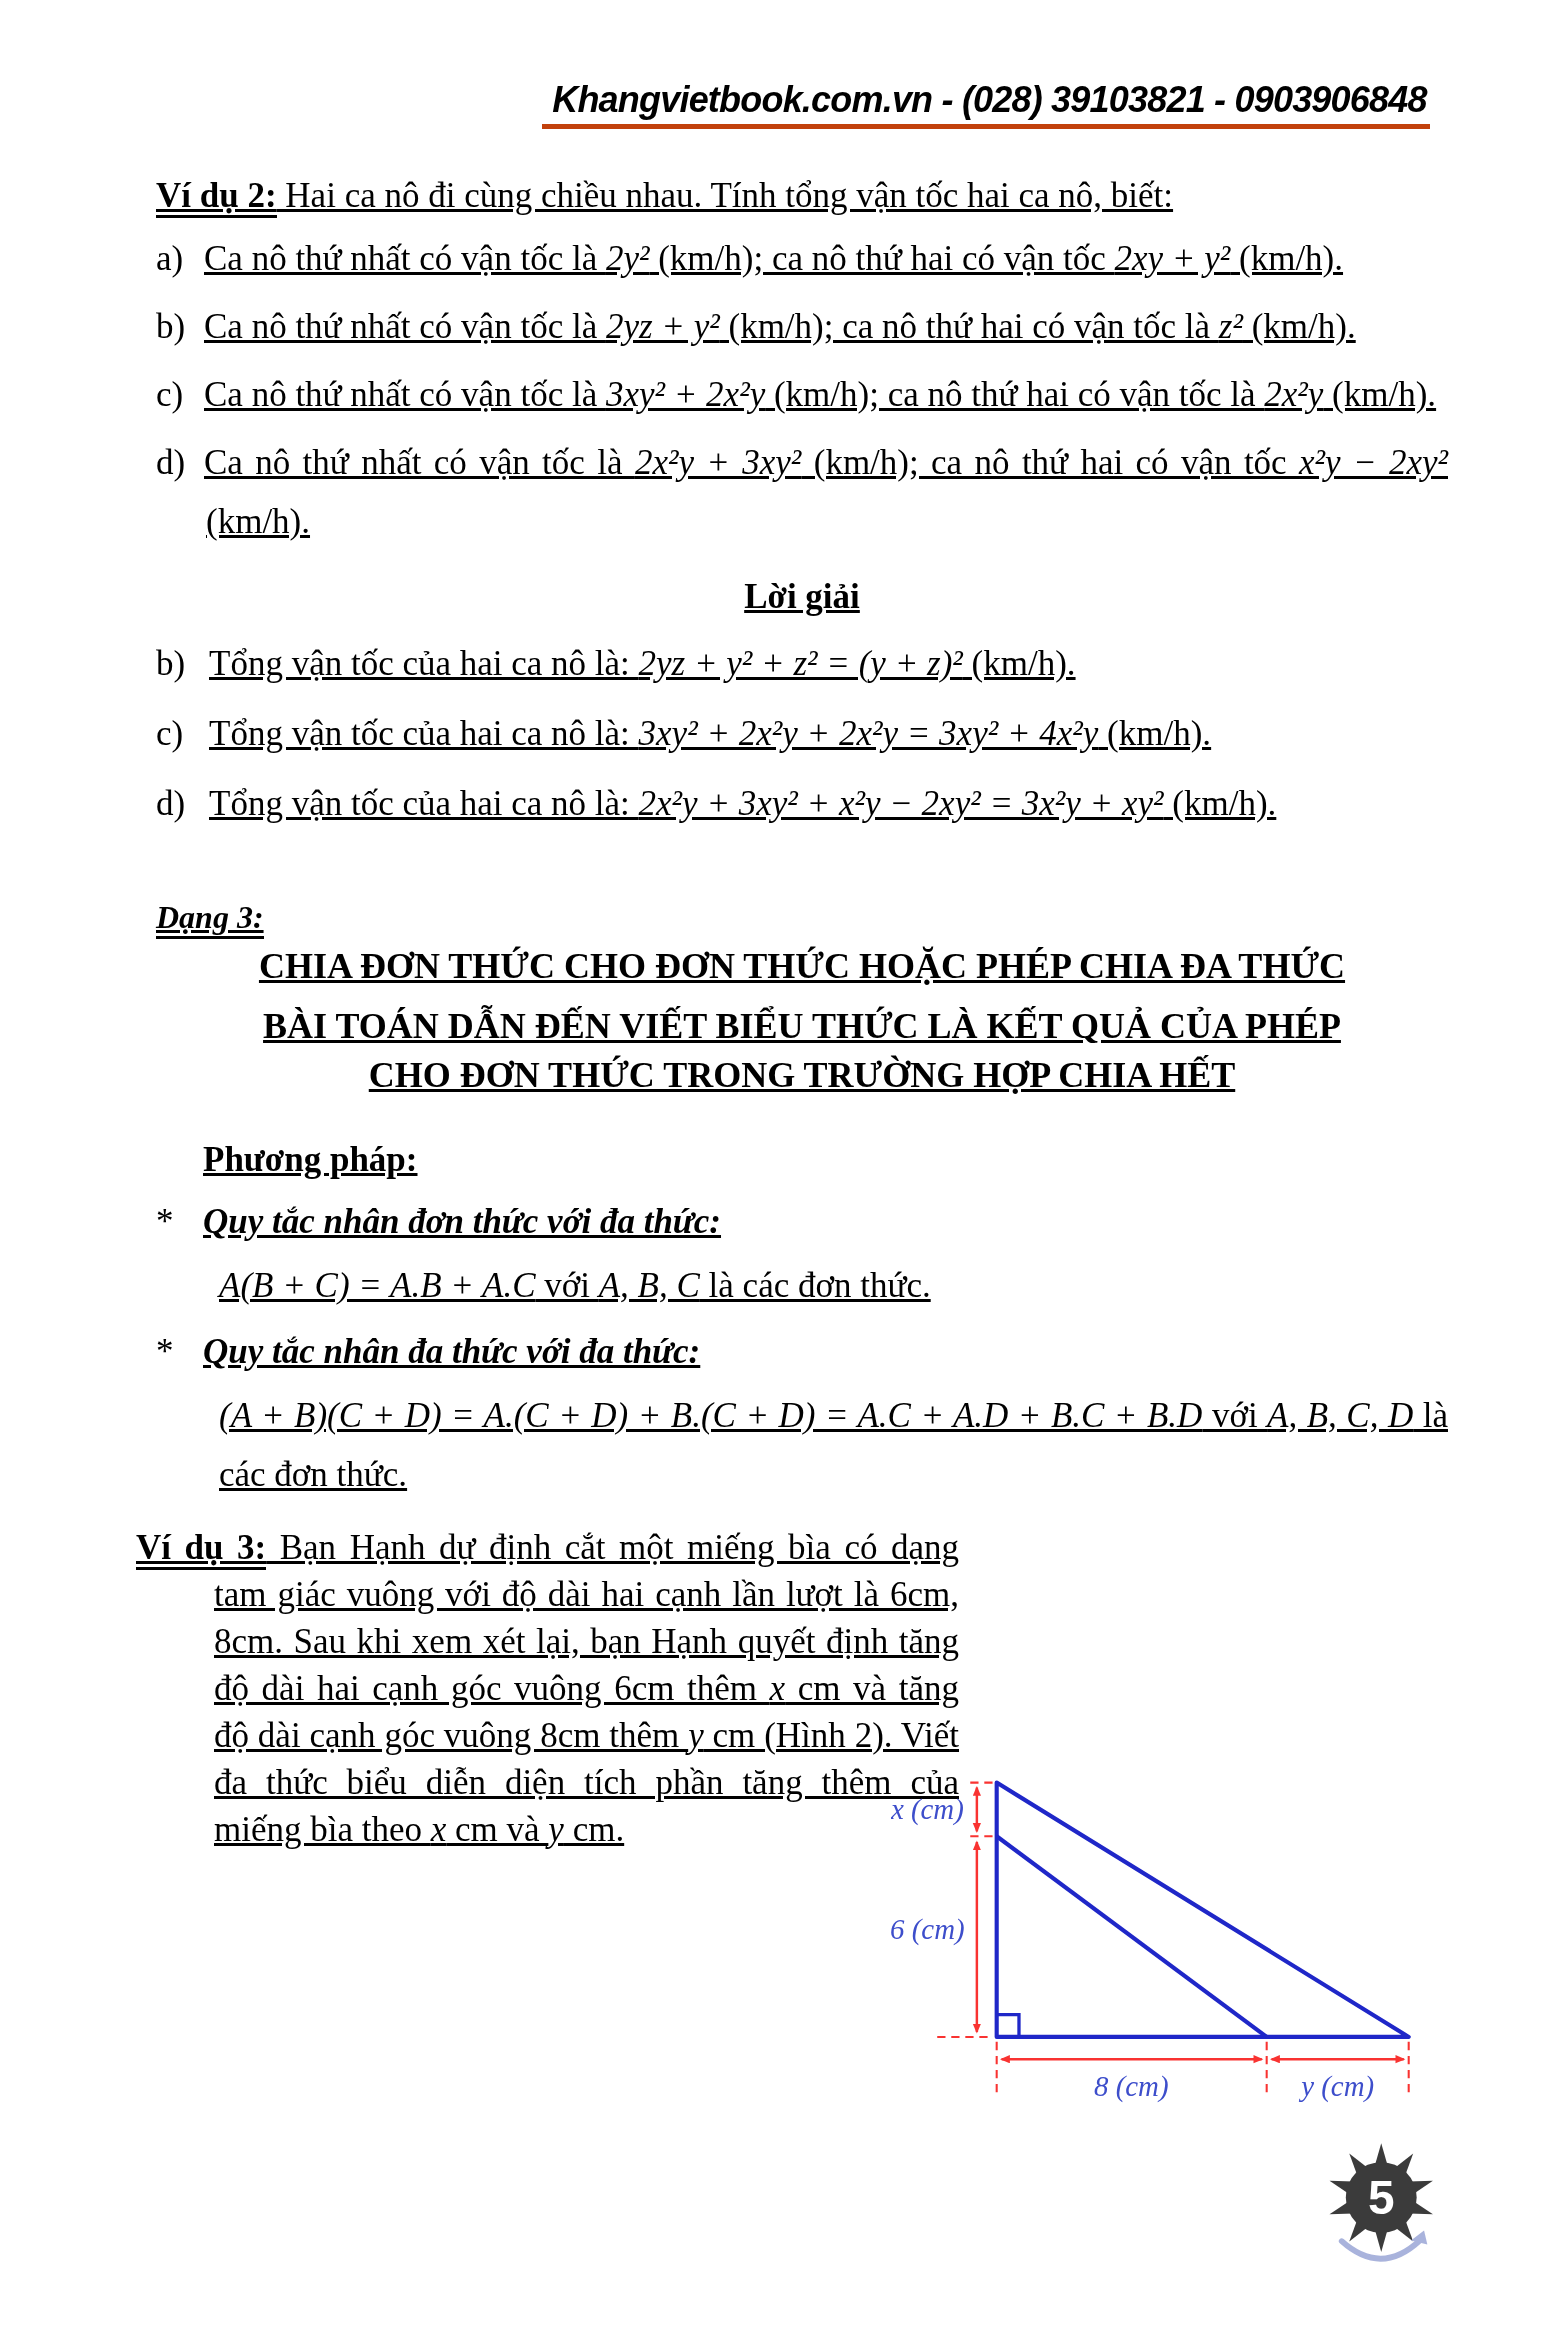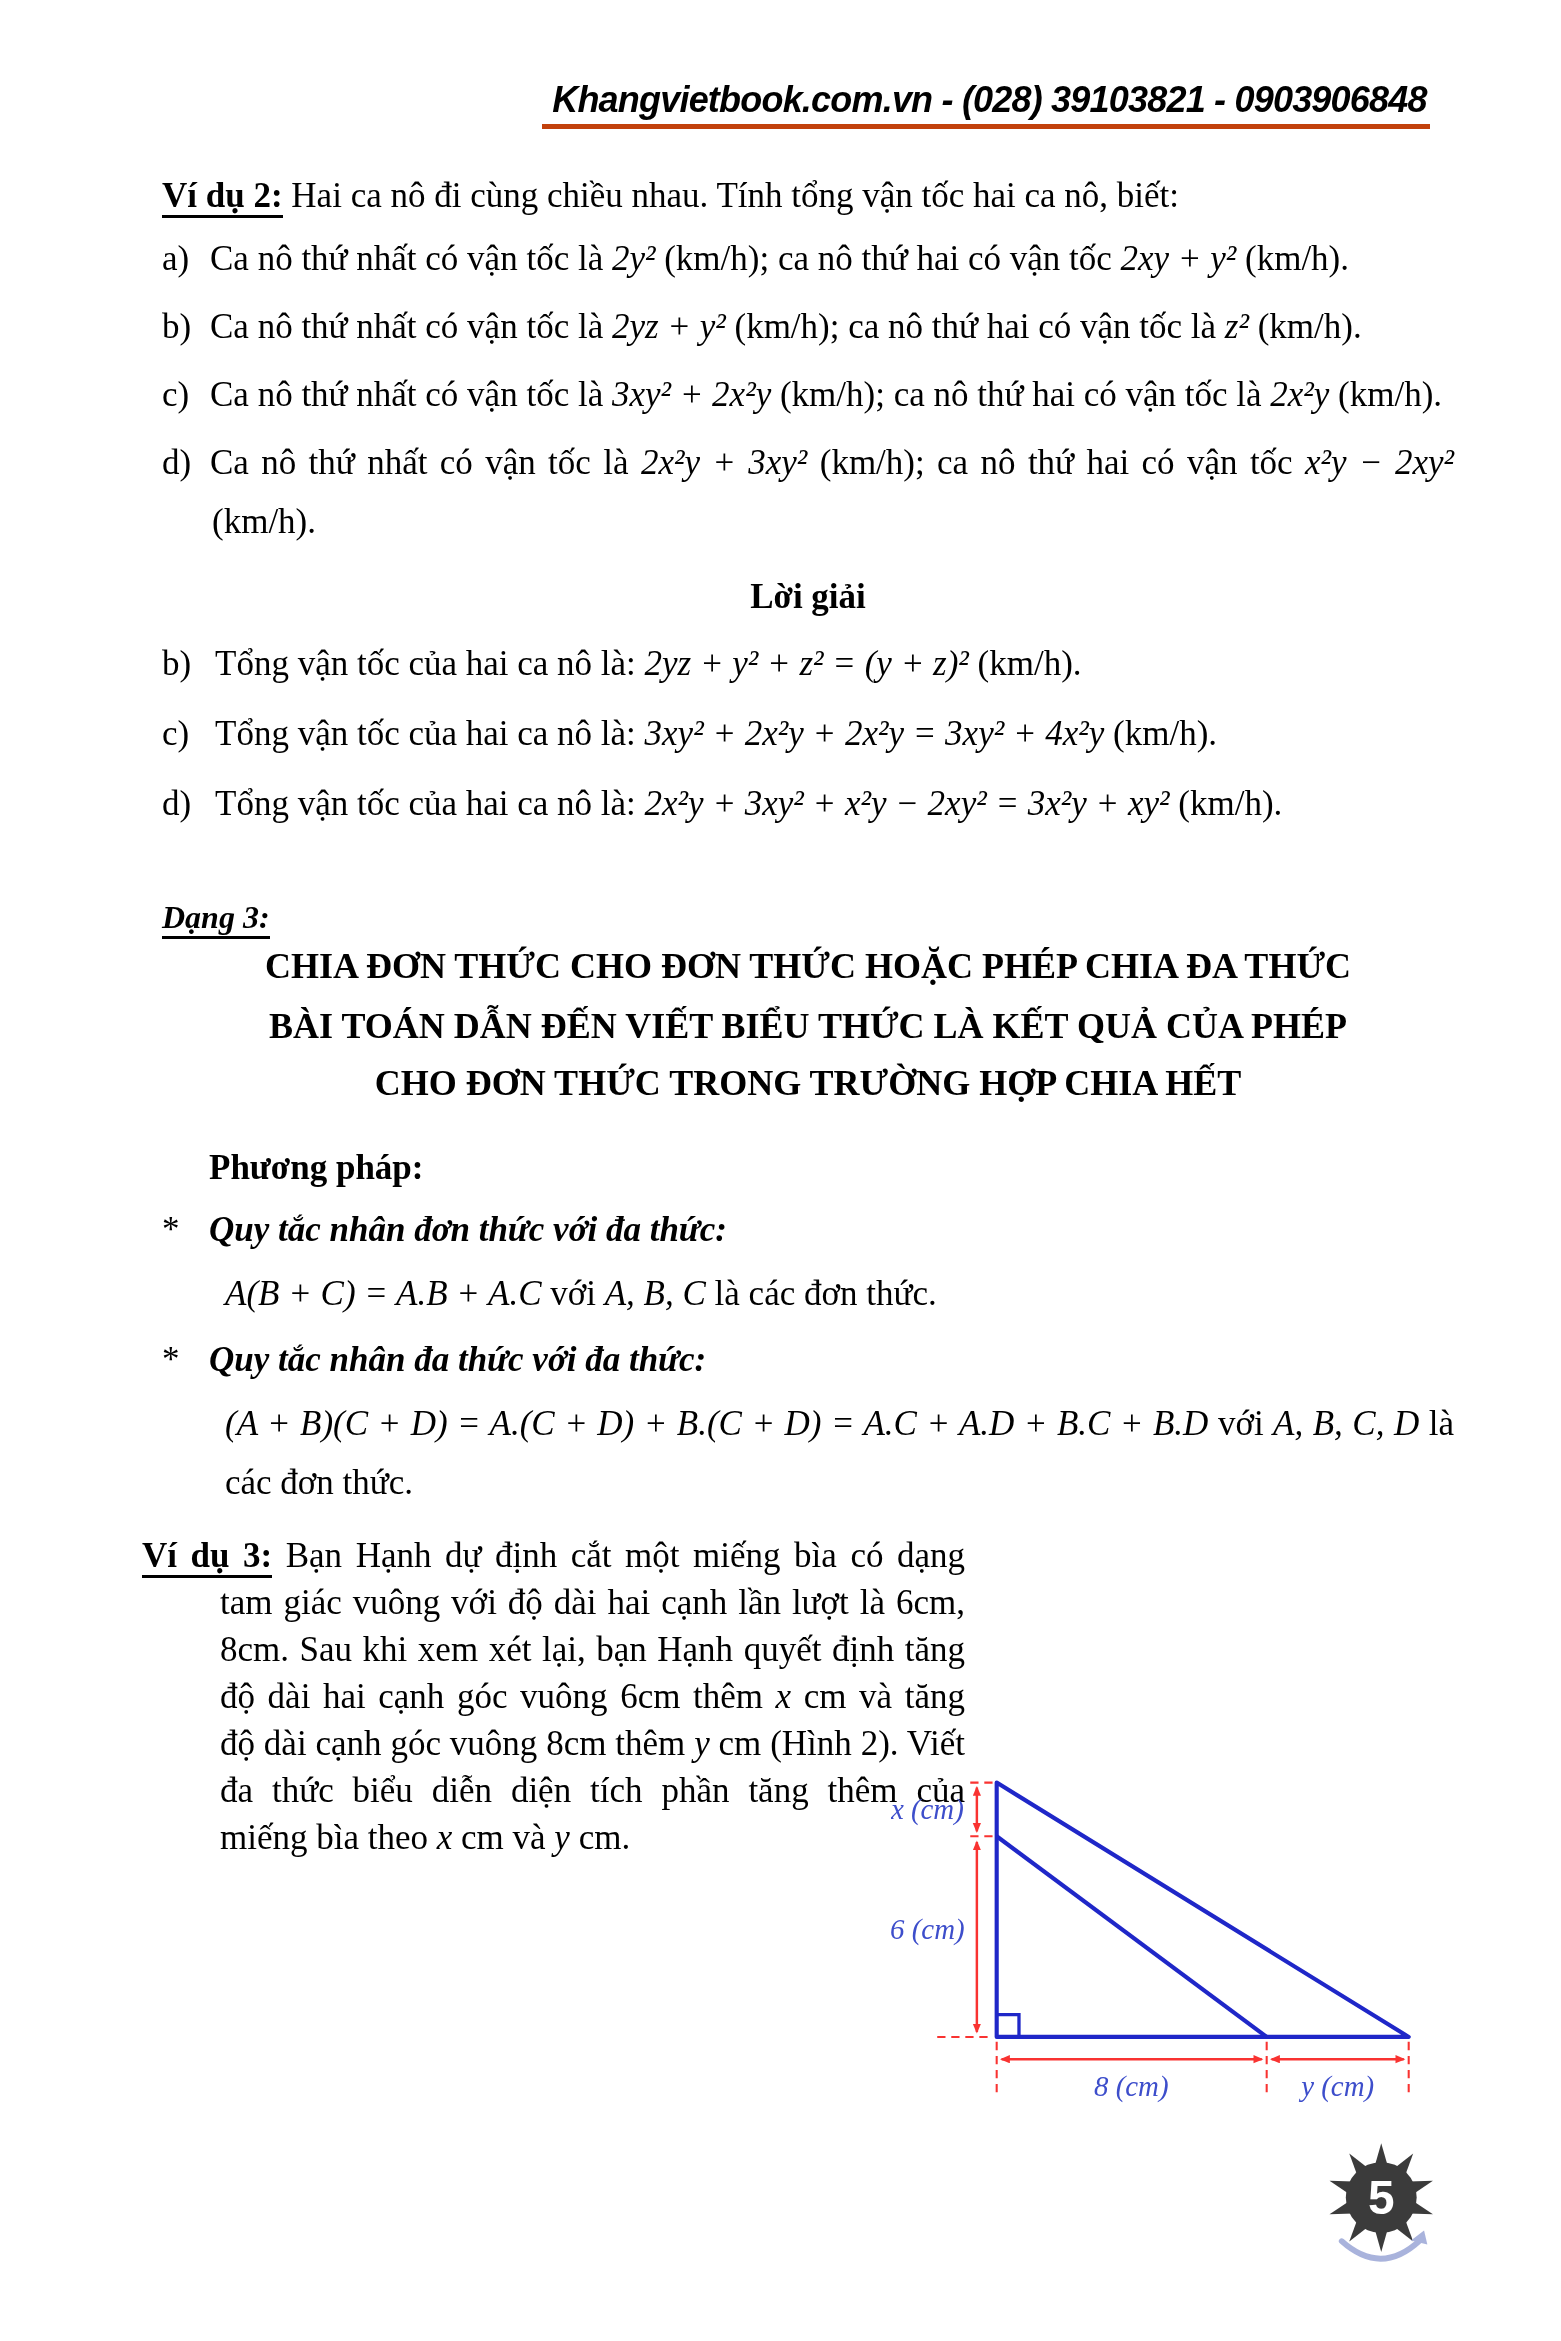--- a/index.html
+++ b/index.html
@@ -6,21 +6,21 @@
   body{width:1561px;height:2342px;position:relative;overflow:hidden;
        font-family:"Liberation Serif",serif;color:#000;}
 
   
   .hdr{position:absolute;top:79px;right:131px;
        font-family:"Liberation Sans",sans-serif;font-style:italic;font-weight:bold;
        font-size:36px;letter-spacing:-0.8px;
        border-bottom:5px solid #c2410c;padding:0 3.3px 2.5px 10px;}
 
   
-  .main{position:absolute;top:172px;left:162px;width:1292px;font-size:35px;}
+  .main{position:absolute;top:172px;left:156px;width:1292px;font-size:35px;text-decoration:underline;}
 
   .vd-label{font-weight:bold;border-bottom:3.3px solid #000;padding-bottom:0px;}
   .intro{line-height:48px;}
 
   .item{line-height:59px;text-align:justify;padding-left:50px;text-indent:-50px;margin-top:9px;}
   .marker{display:inline-block;width:48px;text-indent:0;}
   .math{font-style:italic;}
 
   .loi-giai{text-align:center;font-weight:bold;margin-top:21.5px;margin-bottom:8.3px;line-height:48px;}
   .sol{line-height:70px;text-align:justify;padding-left:55px;text-indent:-55px;}
@@ -70,21 +70,21 @@
   <div class="item"><span class="marker">d)</span><span><span>Ca nô thứ nhất có vận tốc là </span><span class="math">2x²y + 3xy²</span><span> (km/h); ca nô thứ hai có vận tốc </span><span class="math">x²y − 2xy²</span><span> (km/h).</span></span></div>
 
   <div class="loi-giai">Lời giải</div>
   <div class="sol"><span class="marker">b)</span><span><span>Tổng vận tốc của hai ca nô là: </span><span class="math">2yz + y² + z² = (y + z)²</span><span> (km/h).</span></span></div>
   <div class="sol"><span class="marker">c)</span><span><span>Tổng vận tốc của hai ca nô là: </span><span class="math">3xy² + 2x²y + 2x²y = 3xy² + 4x²y</span><span> (km/h).</span></span></div>
   <div class="sol"><span class="marker">d)</span><span><span>Tổng vận tốc của hai ca nô là: </span><span class="math">2x²y + 3xy² + x²y − 2xy² = 3x²y + xy²</span><span> (km/h).</span></span></div>
 
   <div class="dang-label"><span>Dạng 3:</span></div>
   <div class="dang-title" style="margin-top:0;">CHIA ĐƠN THỨC CHO ĐƠN THỨC HOẶC PHÉP CHIA ĐA THỨC</div>
   <div class="dang-title">BÀI TOÁN DẪN ĐẾN VIẾT BIỂU THỨC LÀ KẾT QUẢ CỦA PHÉP</div>
-  <div class="dang-title" style="margin-top:8px;">CHO ĐƠN THỨC TRONG TRƯỜNG HỢP CHIA HẾT</div>
+  <div class="dang-title" style="margin-top:0;">CHO ĐƠN THỨC TRONG TRƯỜNG HỢP CHIA HẾT</div>
 
   <div class="method-label">Phương pháp:</div>
 
   <div class="rule-title"><span class="bullet">*</span><span>Quy tắc nhân đơn thức với đa thức:</span></div>
   <div class="rule-formula"><span class="math">A(B + C) = A.B + A.C</span><span> với </span><span class="math">A, B, C</span><span> là các đơn thức.</span></div>
 
   <div class="rule-title"><span class="bullet">*</span><span>Quy tắc nhân đa  thức với đa thức:</span></div>
   <div class="rule-formula"><span class="math">(A + B)(C + D) = A.(C + D) + B.(C + D) = A.C + A.D + B.C + B.D</span><span> với </span><span class="math">A, B, C, D</span><span> là các đơn thức.</span></div>
 
   <div class="ex3"><span class="vd-label">Ví dụ 3:</span><span><span> Bạn Hạnh dự định cắt một miếng bìa có dạng tam giác vuông với độ dài hai cạnh lần lượt là 6cm, 8cm. Sau khi xem xét lại, bạn Hạnh quyết định tăng độ dài hai cạnh góc vuông 6cm thêm </span><span class="math">x</span><span> cm và tăng độ dài cạnh góc vuông 8cm thêm </span><span class="math">y</span><span> cm (Hình 2). Viết đa thức biểu diễn diện tích phần tăng thêm của miếng bìa theo </span><span class="math">x</span><span> cm và </span><span class="math">y</span><span> cm.</span></span></div>

